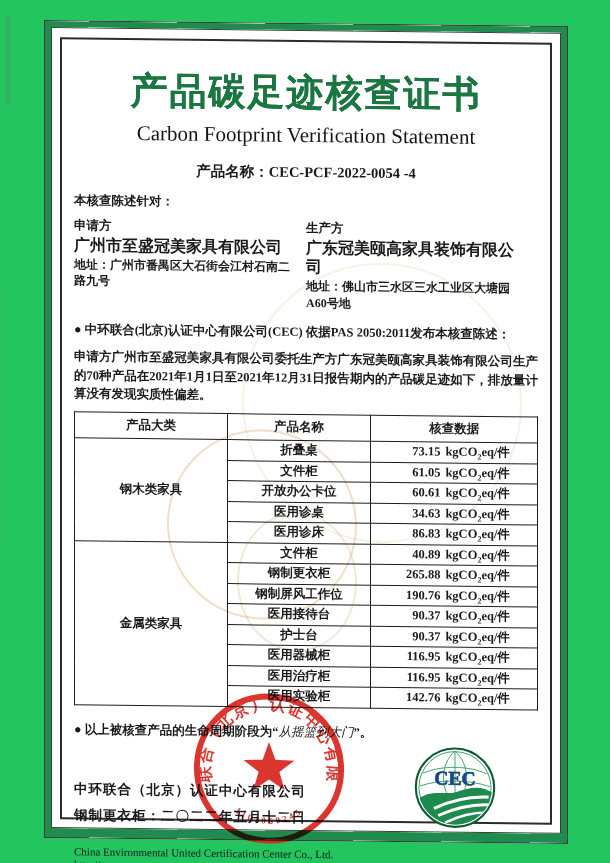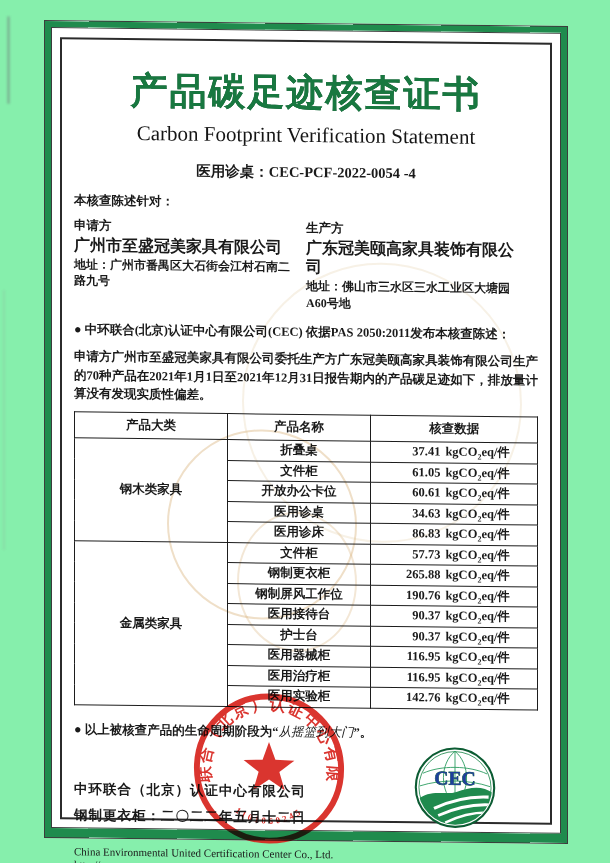--- a/index.html
+++ b/index.html
@@ -1,19 +1,19 @@
 <!DOCTYPE html>
 <html><head>
 <meta charset="utf-8">
 <style>
   * { box-sizing: border-box; margin: 0; padding: 0; }
   html,body { background:#f7f7f5; }
   .page {
     position: relative; width: 610px; height: 863px;
-    background: #86efac; overflow: hidden;
+    background: #22c55e; overflow: hidden;
     font-family: "Liberation Serif", "DejaVu Serif", serif;
     color: #1a1a1a;
   }
   .scan-streak { position:absolute; left:7px; top:16px; width:3px; height:88px;
     background:rgba(110,110,118,.38); filter: blur(1px); border-radius:2px; }
   .scan-streak2 { position:absolute; left:3px; top:290px; width:2px; height:260px;
     background:rgba(150,150,155,.18); filter: blur(1px); }
 
   .cert { position:absolute; left:44px; top:20px; width:524px; height:818px;
     background:#fff; transform: skewY(0.65deg); transform-origin: 0 0; }
@@ -82,21 +82,21 @@
     <div class="f-green"></div>
     <div class="f-inner">
       <div class="wm wm1"></div>
       <div class="wm wm2"></div>
       <div class="wm wm3"></div>
 
       <div class="content">
         <h1 class="title-zh">产品碳足迹核查证书</h1>
         <div class="title-en">Carbon Footprint Verification Statement</div>
         <div class="cert-no">
-          <span>医用诊桌：</span><span>CEC-PCF-2022-0054 -4</span>
+          <span>产品名称：</span><span>CEC-PCF-2022-0054 -4</span>
         </div>
 
         <div class="target-line">本核查陈述针对：</div>
 
         <div class="parties">
           <div class="party">
             <div class="role">申请方</div>
             <div class="pname">广州市至盛冠美家具有限公司</div>
             <div class="paddr">地址：广州市番禺区大石街会江村石南二路九号</div>
           </div>
@@ -121,42 +121,42 @@
             <tr>
               <th>产品大类</th>
               <th>产品名称</th>
               <th>核查数据</th>
             </tr>
           </thead>
           <tbody>
               <tr>
                 <td rowspan="5">钢木类家具</td>
                 <td>折叠桌</td>
-                <td class="pval"><span class="num">37.41</span><span class="unit">kgCO<sub>2</sub>eq/件</span></td>
+                <td class="pval"><span class="num">73.15</span><span class="unit">kgCO<sub>2</sub>eq/件</span></td>
               </tr>
               <tr>
                 <td>文件柜</td>
                 <td class="pval"><span class="num">61.05</span><span class="unit">kgCO<sub>2</sub>eq/件</span></td>
               </tr>
               <tr>
                 <td>开放办公卡位</td>
                 <td class="pval"><span class="num">60.61</span><span class="unit">kgCO<sub>2</sub>eq/件</span></td>
               </tr>
               <tr>
                 <td>医用诊桌</td>
                 <td class="pval"><span class="num">34.63</span><span class="unit">kgCO<sub>2</sub>eq/件</span></td>
               </tr>
               <tr>
                 <td>医用诊床</td>
                 <td class="pval"><span class="num">86.83</span><span class="unit">kgCO<sub>2</sub>eq/件</span></td>
               </tr>
               <tr>
                 <td rowspan="8">金属类家具</td>
                 <td>文件柜</td>
-                <td class="pval"><span class="num">57.73</span><span class="unit">kgCO<sub>2</sub>eq/件</span></td>
+                <td class="pval"><span class="num">40.89</span><span class="unit">kgCO<sub>2</sub>eq/件</span></td>
               </tr>
               <tr>
                 <td>钢制更衣柜</td>
                 <td class="pval"><span class="num">265.88</span><span class="unit">kgCO<sub>2</sub>eq/件</span></td>
               </tr>
               <tr>
                 <td>钢制屏风工作位</td>
                 <td class="pval"><span class="num">190.76</span><span class="unit">kgCO<sub>2</sub>eq/件</span></td>
               </tr>
               <tr>

